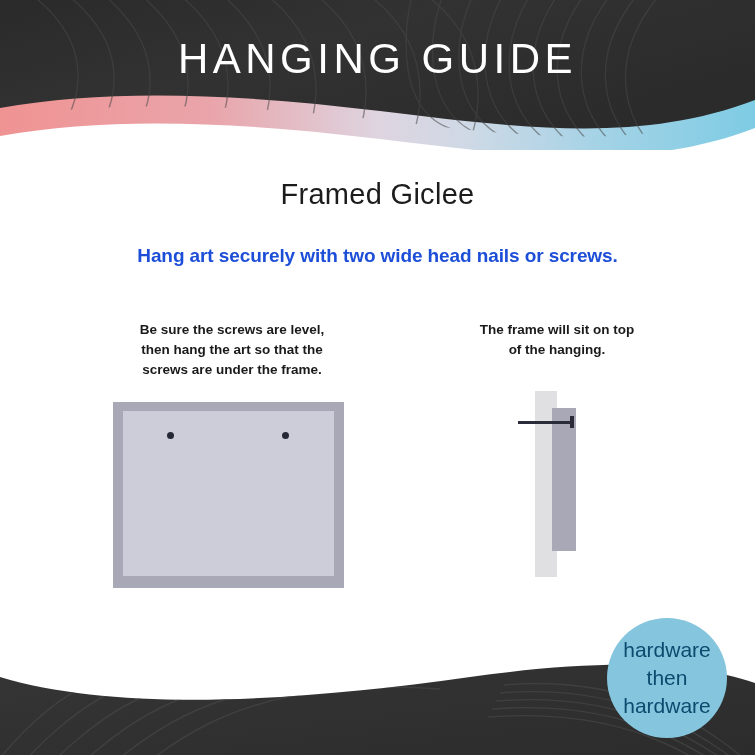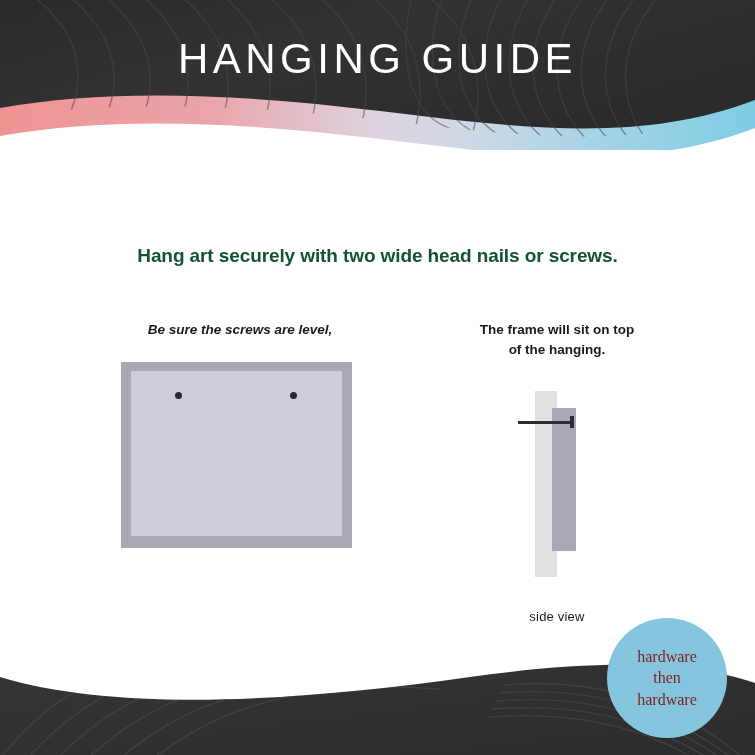--- a/index.html
+++ b/index.html
@@ -76,30 +76,30 @@
     letter-spacing: 0.3px;
   }
 
   .lead-line {
     position: absolute;
     top: 95px;
     width: 755px;
     text-align: center;
     font-size: 19px;
     font-weight: 700;
-    color: #14532d;
+    color: #1d4ed8;
     letter-spacing: -0.1px;
   }
 
   
   .col {
     position: absolute;
     top: 170px;
   }
-  .col-left  { left: 90px;  width: 300px; font-style: italic; }
+  .col-left  { left: 82px;  width: 300px; }
   .col-right { left: 432px; width: 250px; }
 
   .caption-top {
     text-align: center;
     font-size: 13.5px;
     font-weight: 700;
     color: #1a1a1a;
     line-height: 1.48;
   }
   .caption-top .ln { display: block; }
@@ -194,25 +194,24 @@
     top: 618px;
     width: 120px;
     height: 120px;
     border-radius: 50%;
     background: #85c6de;
     display: flex;
     flex-direction: column;
     align-items: center;
     justify-content: center;
     z-index: 20;
-    color: #7f1d1d;
-    font-size: 16px;
+    color: #0c4a6e;
+    font-size: 21px;
     line-height: 1.32;
     font-weight: 400;
-    font-family: Liberation Serif, serif;
   }
   .badge span { display: block; }
 </style>
 </head>
 <body>
 
 <div class="page">
 
   <div class="header-band">
     <svg width="755" height="150" viewBox="0 0 755 150" xmlns="http://www.w3.org/2000/svg">
@@ -261,27 +260,30 @@
         <path d="M462,-46 C440,-6 428,30 434,72 C440,110 462,134 500,140"></path>
         <path d="M424,-44 C410,-4 402,30 408,70 C414,106 432,128 466,132"></path>
       </g>
     </svg>
 
     <div class="header-title">HANGING GUIDE</div>
   </div>
 
   <div class="content">
 
+    <div class="product-title">Framed Giclee</div>
 
     <div class="lead-line">Hang art securely with two wide head nails or screws.</div>
 
     <div class="col col-left">
 
       <div class="caption-top">
         <span class="ln">Be sure the screws are level,</span>
+        <span class="ln">then hang the art so that the</span>
+        <span class="ln">screws are under the frame.</span>
       </div>
 
       <div class="front-wrap">
         <div class="front-frame"></div>
         <div class="front-mat"></div>
         <div class="screw-dot left"></div>
         <div class="screw-dot right"></div>
       </div>
 
     </div>
@@ -293,21 +295,20 @@
         <span class="ln">of the hanging.</span>
       </div>
 
       <div class="side-wrap">
         <div class="side-wall"></div>
         <div class="side-frame"></div>
         <div class="side-screw"></div>
         <div class="side-screw-head"></div>
       </div>
 
-      <div class="caption-bottom">side view</div>
     </div>
   </div>
 
   <div class="footer-band">
     <svg width="755" height="130" viewBox="0 0 755 130" xmlns="http://www.w3.org/2000/svg">
       <defs>
         <linearGradient id="darkGrad2" x1="0" y1="0" x2="1" y2="1">
           <stop offset="0%" stop-color="#353535"></stop>
           <stop offset="55%" stop-color="#303030"></stop>
           <stop offset="100%" stop-color="#2c2c2c"></stop>

